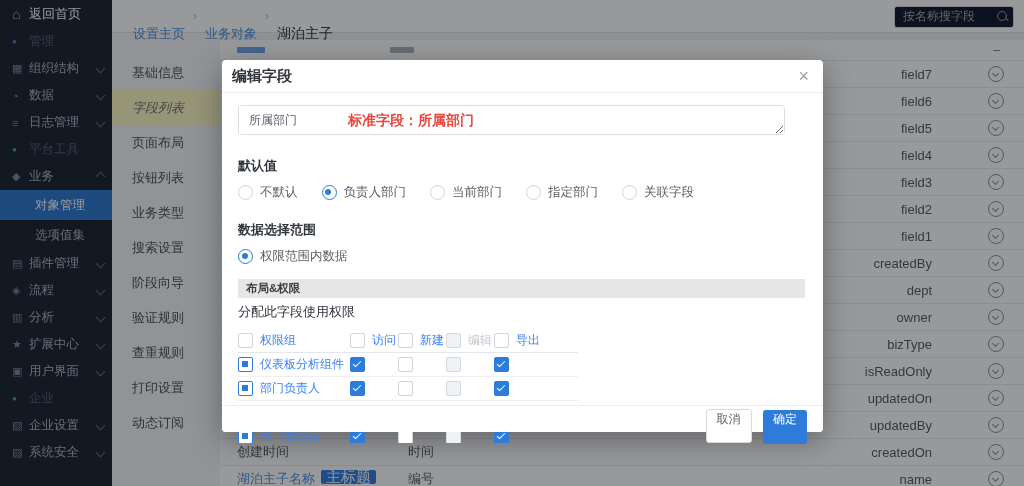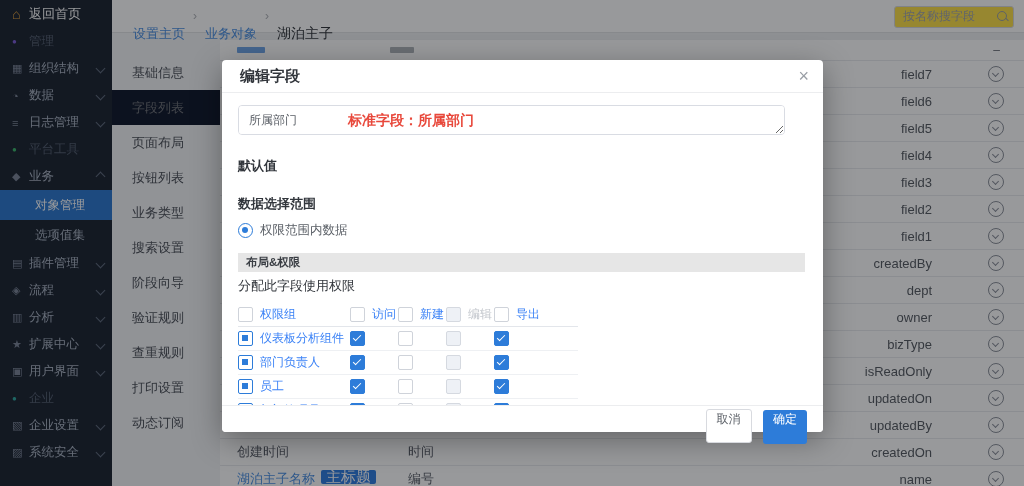--- a/index.html
+++ b/index.html
@@ -22,30 +22,30 @@
   .side-child.active{background:#2b77cf;color:#fff;}
   .chev{width:6px;height:6px;border-right:1px solid #5f6b7d;border-bottom:1px solid #5f6b7d;transform:rotate(45deg);flex:none;margin-left:4px;}
   .chev.up{transform:rotate(225deg);}
 
   
   .topbar{position:absolute;left:112px;top:0;width:912px;height:32px;background:#ffffff;border-bottom:1px solid #e2e3e5;z-index:4;}
   .breadcrumb{position:absolute;left:21px;top:0;height:32px;display:flex;align-items:center;font-size:13px;}
   .crumb{color:#4a8fe2;cursor:pointer;margin-top:36px;}
   .crumb-sep{color:#b0b3b8;margin:0 8px;font-size:12px;}
   .crumb.current{color:#2f3338;font-size:14px;font-weight:500;cursor:default;}
-  .searchbox{position:absolute;right:10px;top:6px;width:118px;height:20px;border:1px solid #d8dadf;border-radius:3px;background:#fde047;}
+  .searchbox{position:absolute;right:10px;top:6px;width:118px;height:20px;border:1px solid #d8dadf;border-radius:3px;background:#0f172a;}
   .searchbox input{position:absolute;left:0;top:0;width:92px;height:18px;border:0;outline:0;padding:0 0 0 8px;font-size:12px;color:#6a7078;background:transparent;font-family:inherit;}
   .searchbox input::placeholder{color:#a0a5ad;}
   .mag{position:absolute;right:6px;top:4px;width:8px;height:8px;border:1px solid #9aa0a8;border-radius:50%;}
   .mag::after{content:"";position:absolute;left:7px;top:7px;width:4px;height:1px;background:#9aa0a8;transform:rotate(45deg);}
 
   
   .subsidebar{position:absolute;left:112px;top:32px;width:108px;height:454px;background:#f3f4f6;padding-top:23px;box-sizing:border-box;z-index:3;}
   .sub-item{height:35px;line-height:35px;padding-left:20px;font-size:13px;color:#4a4f57;cursor:pointer;}
-  .sub-item.active{background:#0f172a;color:#6c6f75;}
+  .sub-item.active{background:#fef9c3;color:#6c6f75;font-style:italic;}
 
   
   .content-card{position:absolute;left:220px;top:40px;width:804px;height:446px;background:#ffffff;z-index:2;}
   .trow{position:relative;height:26px;border-bottom:1px solid #e9ebee;}
   .trow.partial{height:20px;border-bottom:1px solid #e9ebee;}
   .tlabel{position:absolute;left:17px;top:50%;transform:translateY(-50%);font-size:13px;color:#4a8fe2;cursor:pointer;white-space:nowrap;}
   .tlabel .badge{display:inline-block;margin-left:6px;background:#2e7ce0;color:#fff;font-size:15px;line-height:14px;padding:0 5px;border-radius:2px;vertical-align:1px;}
   .ttype{position:absolute;left:188px;top:50%;transform:translateY(-50%);font-size:13px;color:#585d66;}
   .tapi{position:absolute;right:92px;top:50%;transform:translateY(-50%);font-size:13px;color:#555a61;}
   .ticon{position:absolute;right:20px;top:50%;transform:translateY(-50%);width:14px;height:14px;border:1px solid #8a8f99;border-radius:50%;cursor:pointer;}
@@ -54,21 +54,21 @@
   .minibar{position:absolute;top:50%;transform:translateY(-50%);height:6px;border-radius:1px;}
   .minibar.b1{left:17px;width:28px;background:#4a8fe2;opacity:.8;}
   .minibar.b2{left:170px;width:24px;background:#9aa0a8;opacity:.8;}
 
   
   .overlay{position:absolute;left:0;top:0;width:1024px;height:486px;background:rgba(10,12,16,0.42);z-index:40;}
 
   
   .modal{position:absolute;left:222px;top:60px;width:601px;height:372px;background:#fff;border-radius:4px;box-shadow:0 8px 30px rgba(0,0,0,.35);z-index:50;}
   .m-head{height:32px;border-bottom:1px solid #ecedef;position:relative;}
-  .m-title{position:absolute;left:18px;top:0;line-height:32px;font-size:15px;font-weight:700;color:#32363c;}
+  .m-title{position:absolute;left:10px;top:0;line-height:32px;font-size:15px;font-weight:700;color:#32363c;}
   .m-close{position:absolute;right:14px;top:3px;font-size:18px;color:#9a9fa6;cursor:pointer;line-height:26px;}
   .m-body{padding:12px 20px 0 16px;position:relative;}
   .fld-wrap{position:relative;width:547px;}
   .fld-wrap textarea{width:547px;height:30px;box-sizing:border-box;border:1px solid #d9dce3;border-radius:4px;font-size:12px;color:#5a5f66;padding:6px 10px;resize:vertical;font-family:inherit;outline:none;}
   .annotation{position:absolute;left:110px;top:7px;font-size:14px;font-weight:700;color:#e8483b;pointer-events:none;white-space:nowrap;}
   .sec-label{margin-top:18px;font-size:13px;font-weight:600;color:#32363c;}
   .radio-row{display:flex;align-items:center;margin-top:9px;}
   .radio-item{display:flex;align-items:center;margin-right:24px;cursor:pointer;}
   .radio{width:13px;height:13px;border:1px solid #cfd3da;border-radius:50%;background:#fff;position:relative;flex:none;}
   .radio.checked{border-color:#2d7cd9;}
@@ -295,20 +295,42 @@
       <span class="m-title">编辑字段</span>
       <span class="m-close">×</span>
     </div>
     <div class="m-body">
       <div class="fld-wrap">
         <textarea style="">所属部门</textarea>
         <span class="annotation">标准字段：所属部门</span>
       </div>
 
       <div class="sec-label">默认值</div>
+      <div class="radio-row">
+        <label class="radio-item">
+          <span class="radio"></span>
+          <span class="rlabel">不默认</span>
+        </label>
+        <label class="radio-item">
+          <span class="radio checked"></span>
+          <span class="rlabel">负责人部门</span>
+        </label>
+        <label class="radio-item">
+          <span class="radio"></span>
+          <span class="rlabel">当前部门</span>
+        </label>
+        <label class="radio-item">
+          <span class="radio"></span>
+          <span class="rlabel">指定部门</span>
+        </label>
+        <label class="radio-item">
+          <span class="radio"></span>
+          <span class="rlabel">关联字段</span>
+        </label>
+      </div>
 
       <div class="sec-label" style="margin-top:20px;">数据选择范围</div>
       <div class="radio-row">
         <label class="radio-item">
           <span class="radio checked"></span>
           <span class="rlabel">权限范围内数据</span>
         </label>
       </div>
 
       <div class="graybar">布局&amp;权限</div>

